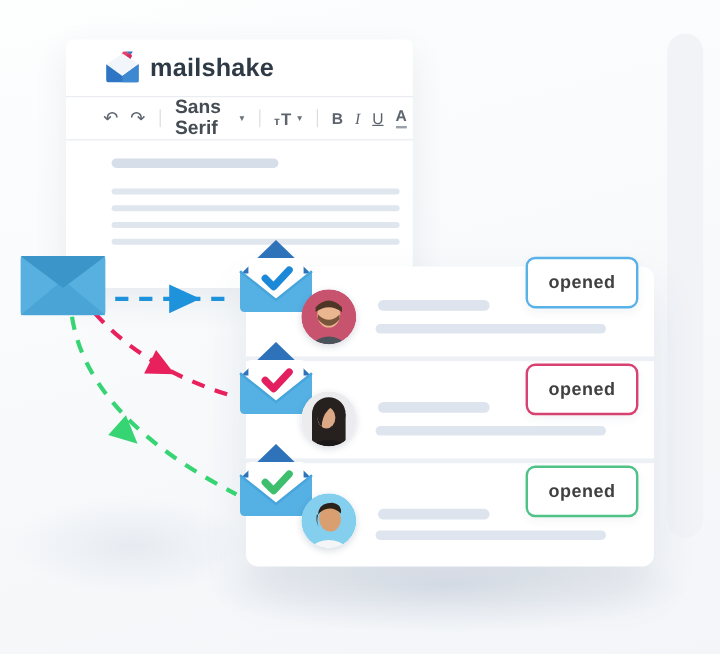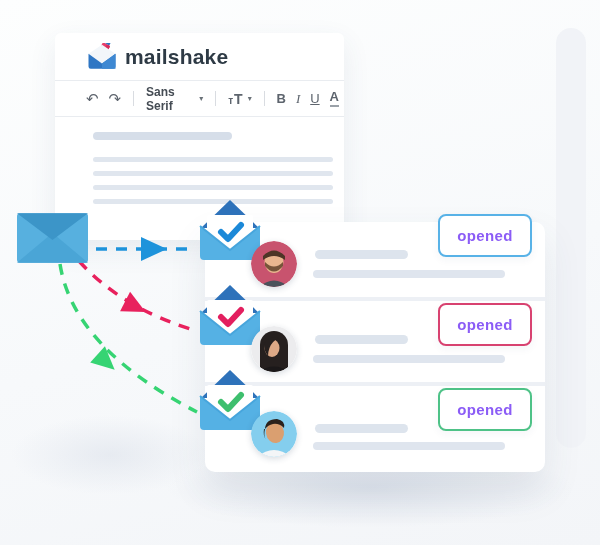--- a/index.html
+++ b/index.html
@@ -20,42 +20,42 @@
   .composer { position:absolute; left:55px; top:33px; width:289px; height:207px;
     background:#fff; border-radius:6px; box-shadow:0 10px 28px rgba(60,80,110,.09); z-index:2; }
   .composer-header { height:48px; display:flex; align-items:center; padding-left:32px;
     border-bottom:1px solid #e9ecf0; }
   .wordmark { font-size:21px; font-weight:bold; color:#2e3a45; margin-left:8px; letter-spacing:.2px; }
   .toolbar { height:36px; display:flex; align-items:center; padding-left:26px;
     border-bottom:1px solid #e9ecf0; color:#5d646d; }
   .tb-btn { display:flex; align-items:baseline; padding:0 5px; cursor:default; }
   .tb-glyph { font-size:15px; line-height:1; color:#5d646d; }
   .tb-sep { width:1px; height:15px; background:#d9dce1; margin:0 7px; align-self:center; }
-  .tb-font { font-size:12px; font-weight:bold; color:#454c54; }
+  .tb-font { font-size:16px; font-weight:bold; color:#454c54; }
   .tb-caret { font-size:8px; color:#6a7178; margin-left:5px; align-self:center; }
   .t-small { font-size:10px; font-weight:bold; }
   .t-big { font-size:14px; font-weight:bold; margin-left:1px; }
   .tb-b { font-size:13px; font-weight:bold; }
   .tb-i { font-size:13px; font-style:italic; font-family:"Liberation Serif", serif; }
   .tb-u { font-size:13px; text-decoration:underline; }
   .tb-a { font-size:13px; font-weight:bold; border-bottom:2px solid #9aa1a8; padding-bottom:0; line-height:1.1; }
   .composer-body { padding:15px 14px 0 38px; }
   .sk-subject { width:139px; height:8px; border-radius:4px; background:#d6dee9; margin-bottom:17px; }
   .sk-line { width:240px; height:5px; border-radius:2.5px; background:#e0e6ee; margin-bottom:9px; }
 
   
   .results { position:absolute; left:205px; top:222px; width:340px; height:250px;
     background:#fff; border-radius:10px; box-shadow:0 18px 38px rgba(60,80,110,.10); z-index:2; }
   .row { position:absolute; left:0; width:100%; }
   .row-divider { position:absolute; left:0; width:100%; height:4px; background:#edf0f5; }
   .rk-short { position:absolute; left:110px; width:93px; height:9px; border-radius:4.5px; background:#dde4ed; }
   .rk-long  { position:absolute; left:108px; width:192px; height:8px; border-radius:4px; background:#dfe5ee; }
   .badge { position:absolute; left:233px; width:94px; height:43px; background:#fff;
     border:2px solid; border-radius:8px; display:flex; align-items:center; justify-content:center;
-    font-size:15px; font-weight:bold; color:#8b5cf6; letter-spacing:.4px;
+    font-size:15px; font-weight:bold; color:#404040; letter-spacing:.4px;
     box-shadow:0 3px 8px rgba(40,60,90,.05); }
 
   
   .arrows { position:absolute; left:0; top:0; width:600px; height:545px; z-index:3; pointer-events:none; }
   .sender-env { position:absolute; left:17px; top:213px; width:71px; height:50px; z-index:4; }
   .env { position:absolute; left:198px; width:64px; height:66px; z-index:4; }
   .env-1 { top:198px; } .env-2 { top:283px; } .env-3 { top:368px; }
   .avatar { position:absolute; width:46px; height:46px; z-index:5; border-radius:50%;
     box-shadow:0 2px 6px rgba(40,60,90,.18); }
   .avatar svg { display:block; border-radius:50%; }

